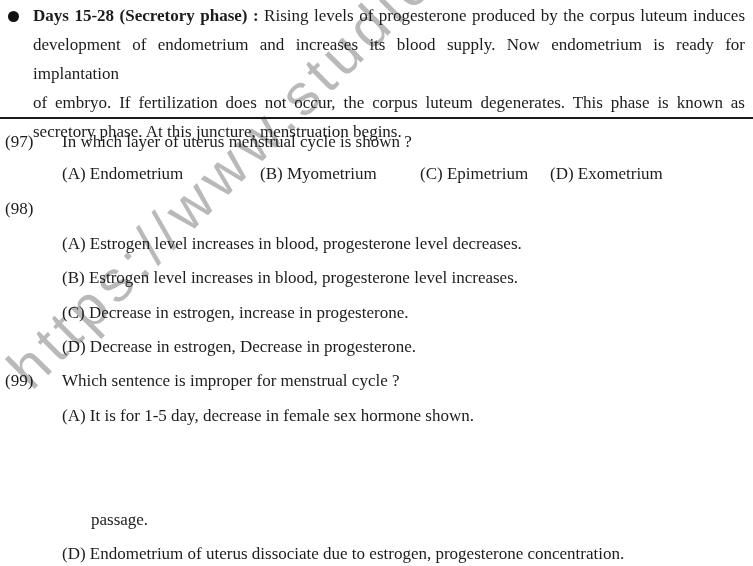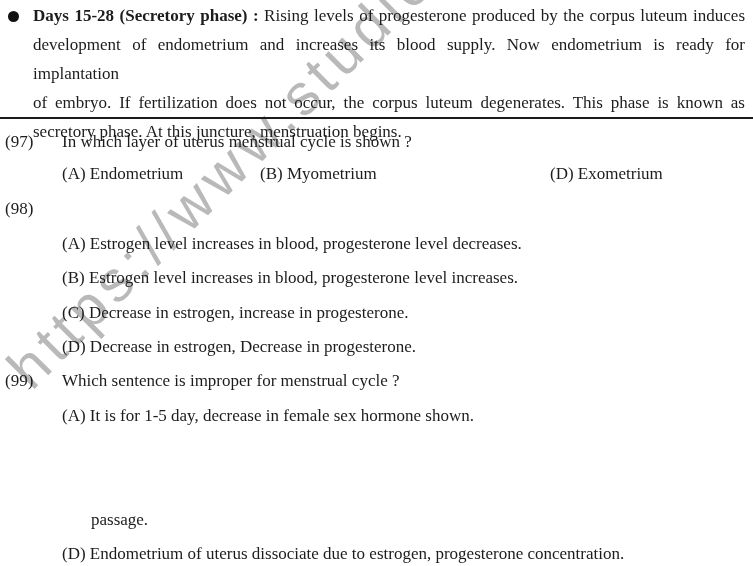--- a/index.html
+++ b/index.html
@@ -87,20 +87,21 @@
 
     <div class="rule"></div>
 
     <div class="line" style="top:131px">
       <span class="qnum">(97)</span>
       <span class="qtext">In which layer of uterus menstrual cycle is shown ?</span>
     </div>
     <div class="line" style="top:163px">
       <span class="opt-a">(A) Endometrium</span>
       <span class="opt-b">(B) Myometrium</span>
+      <span class="opt-c">(C) Epimetrium</span>
       <span class="opt-d">(D) Exometrium</span>
     </div>
 
     <div class="line" style="top:198px">
       <span class="qnum">(98)</span>
     </div>
     <div class="line" style="top:233px">
       <span class="opt-a">(A) Estrogen level increases in blood, progesterone level decreases.</span>
     </div>
     <div class="line" style="top:267px">

